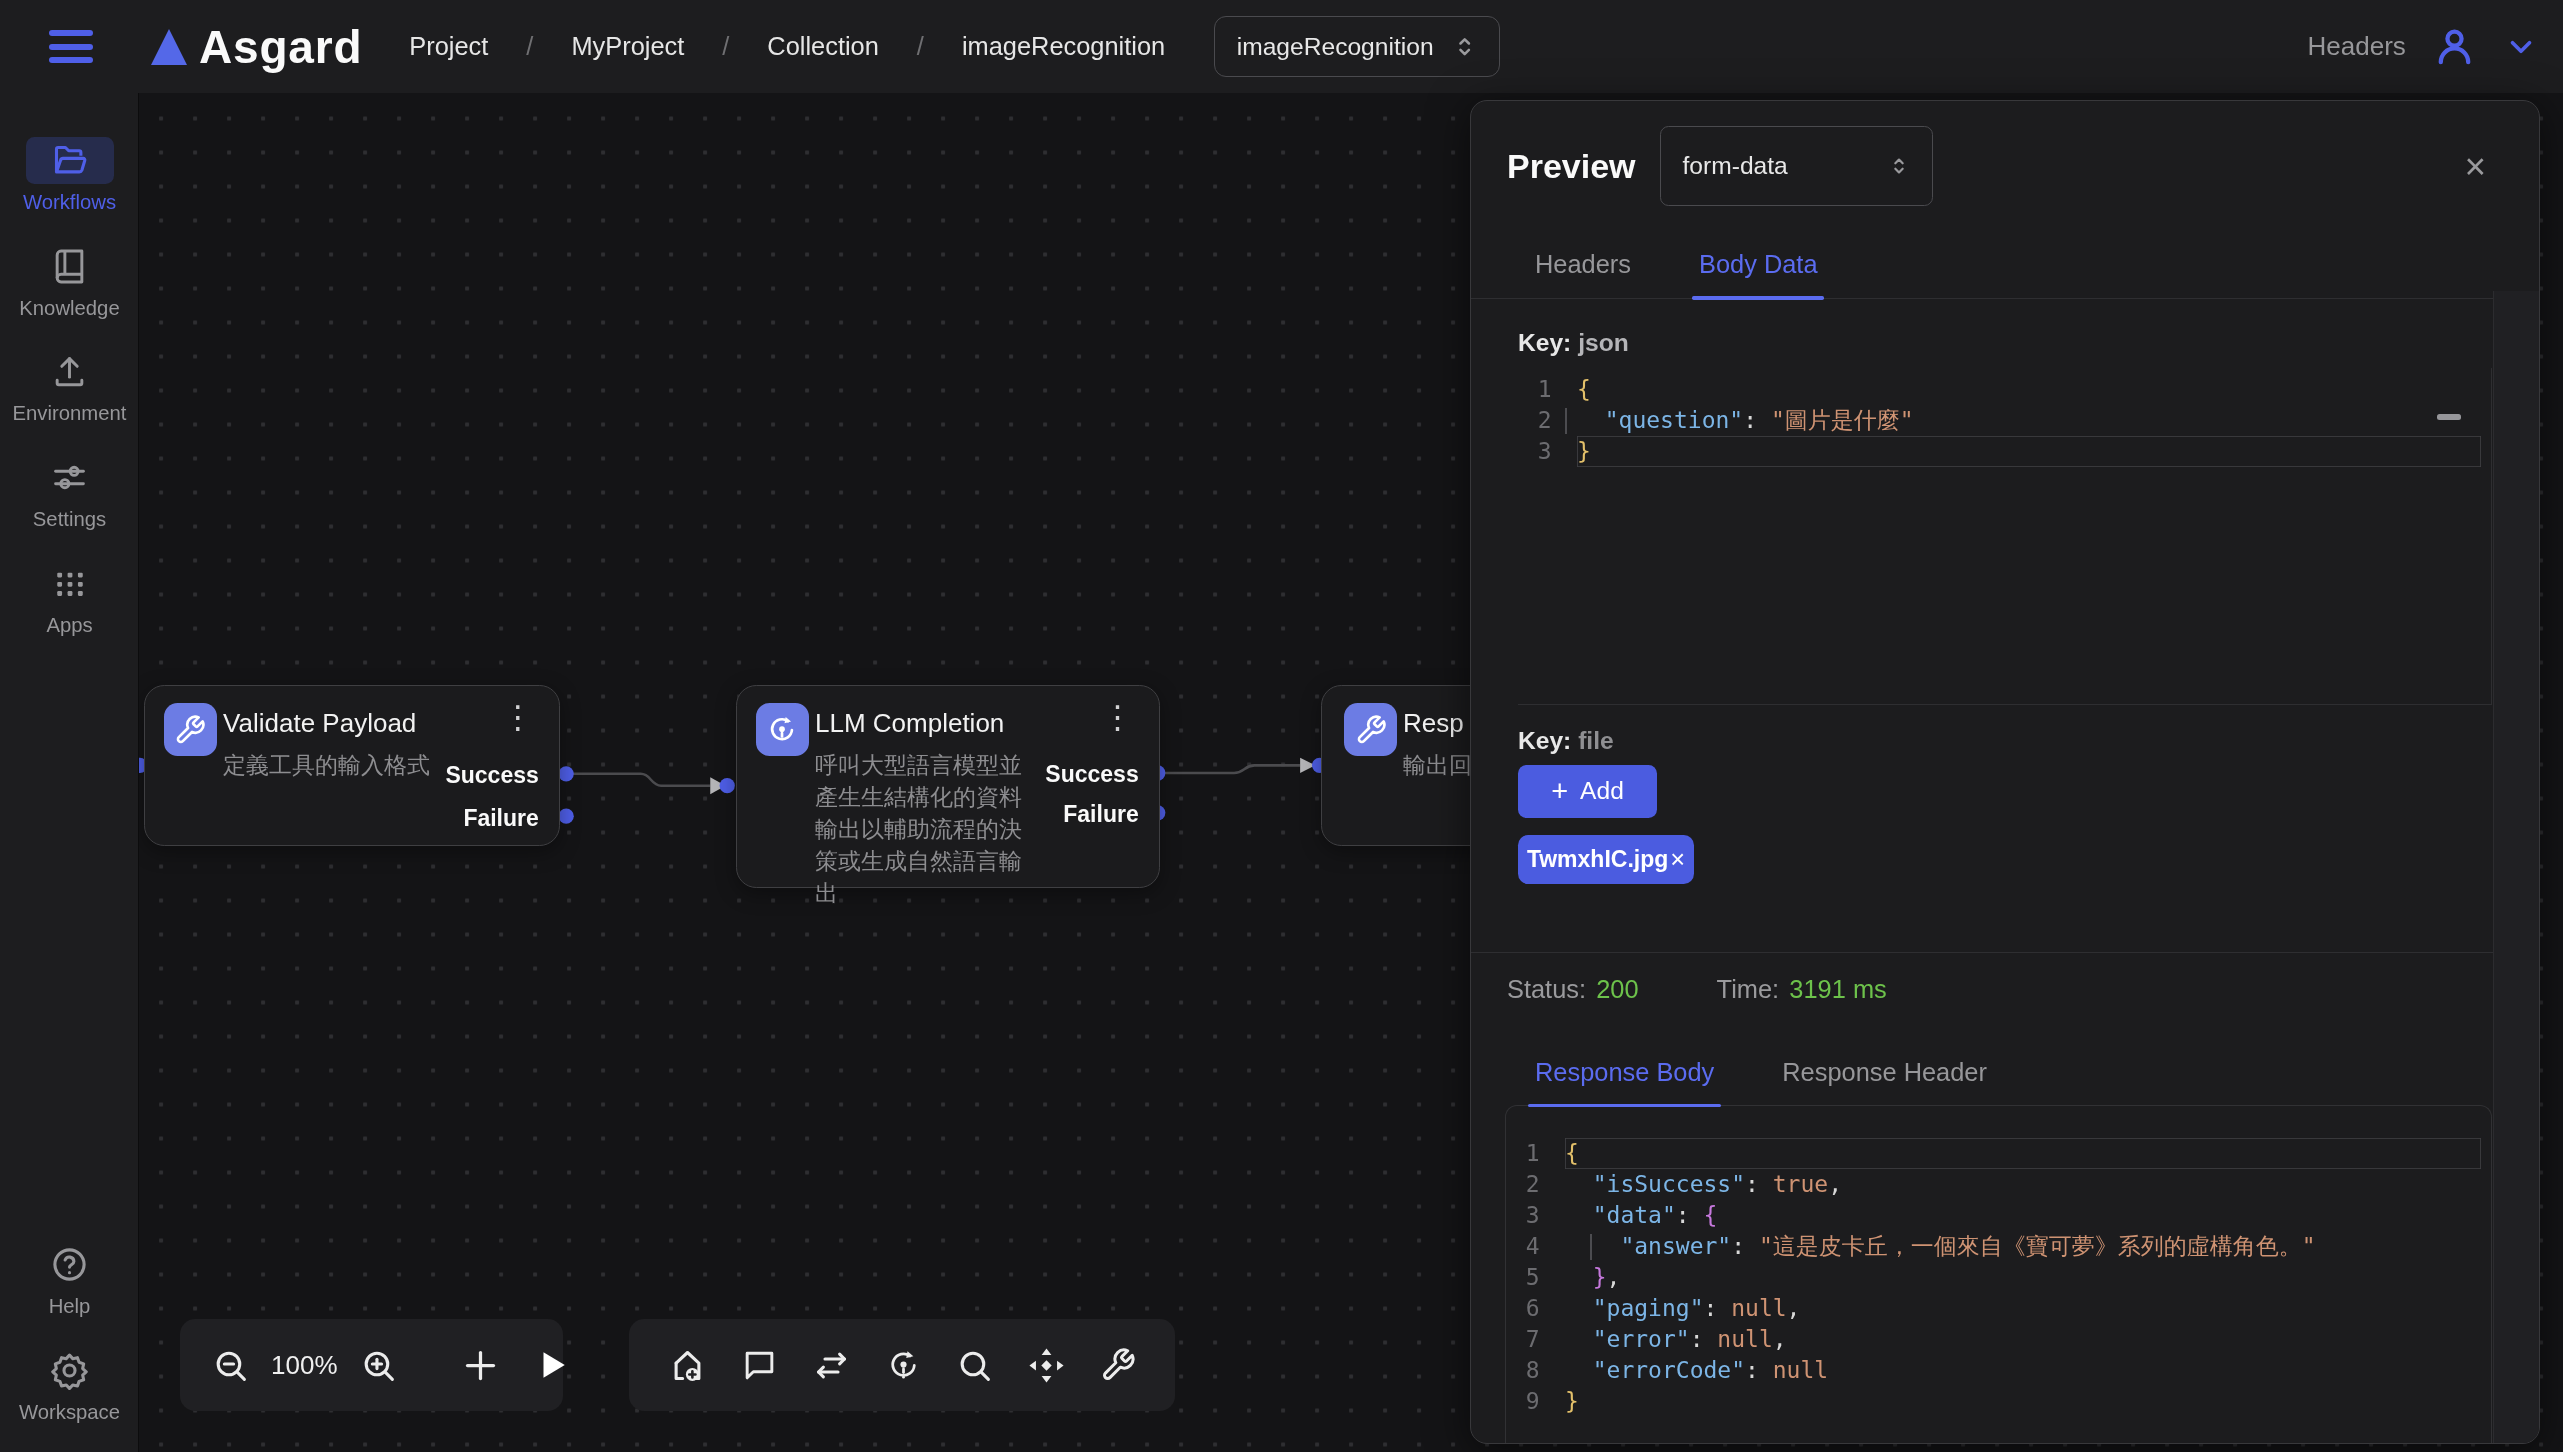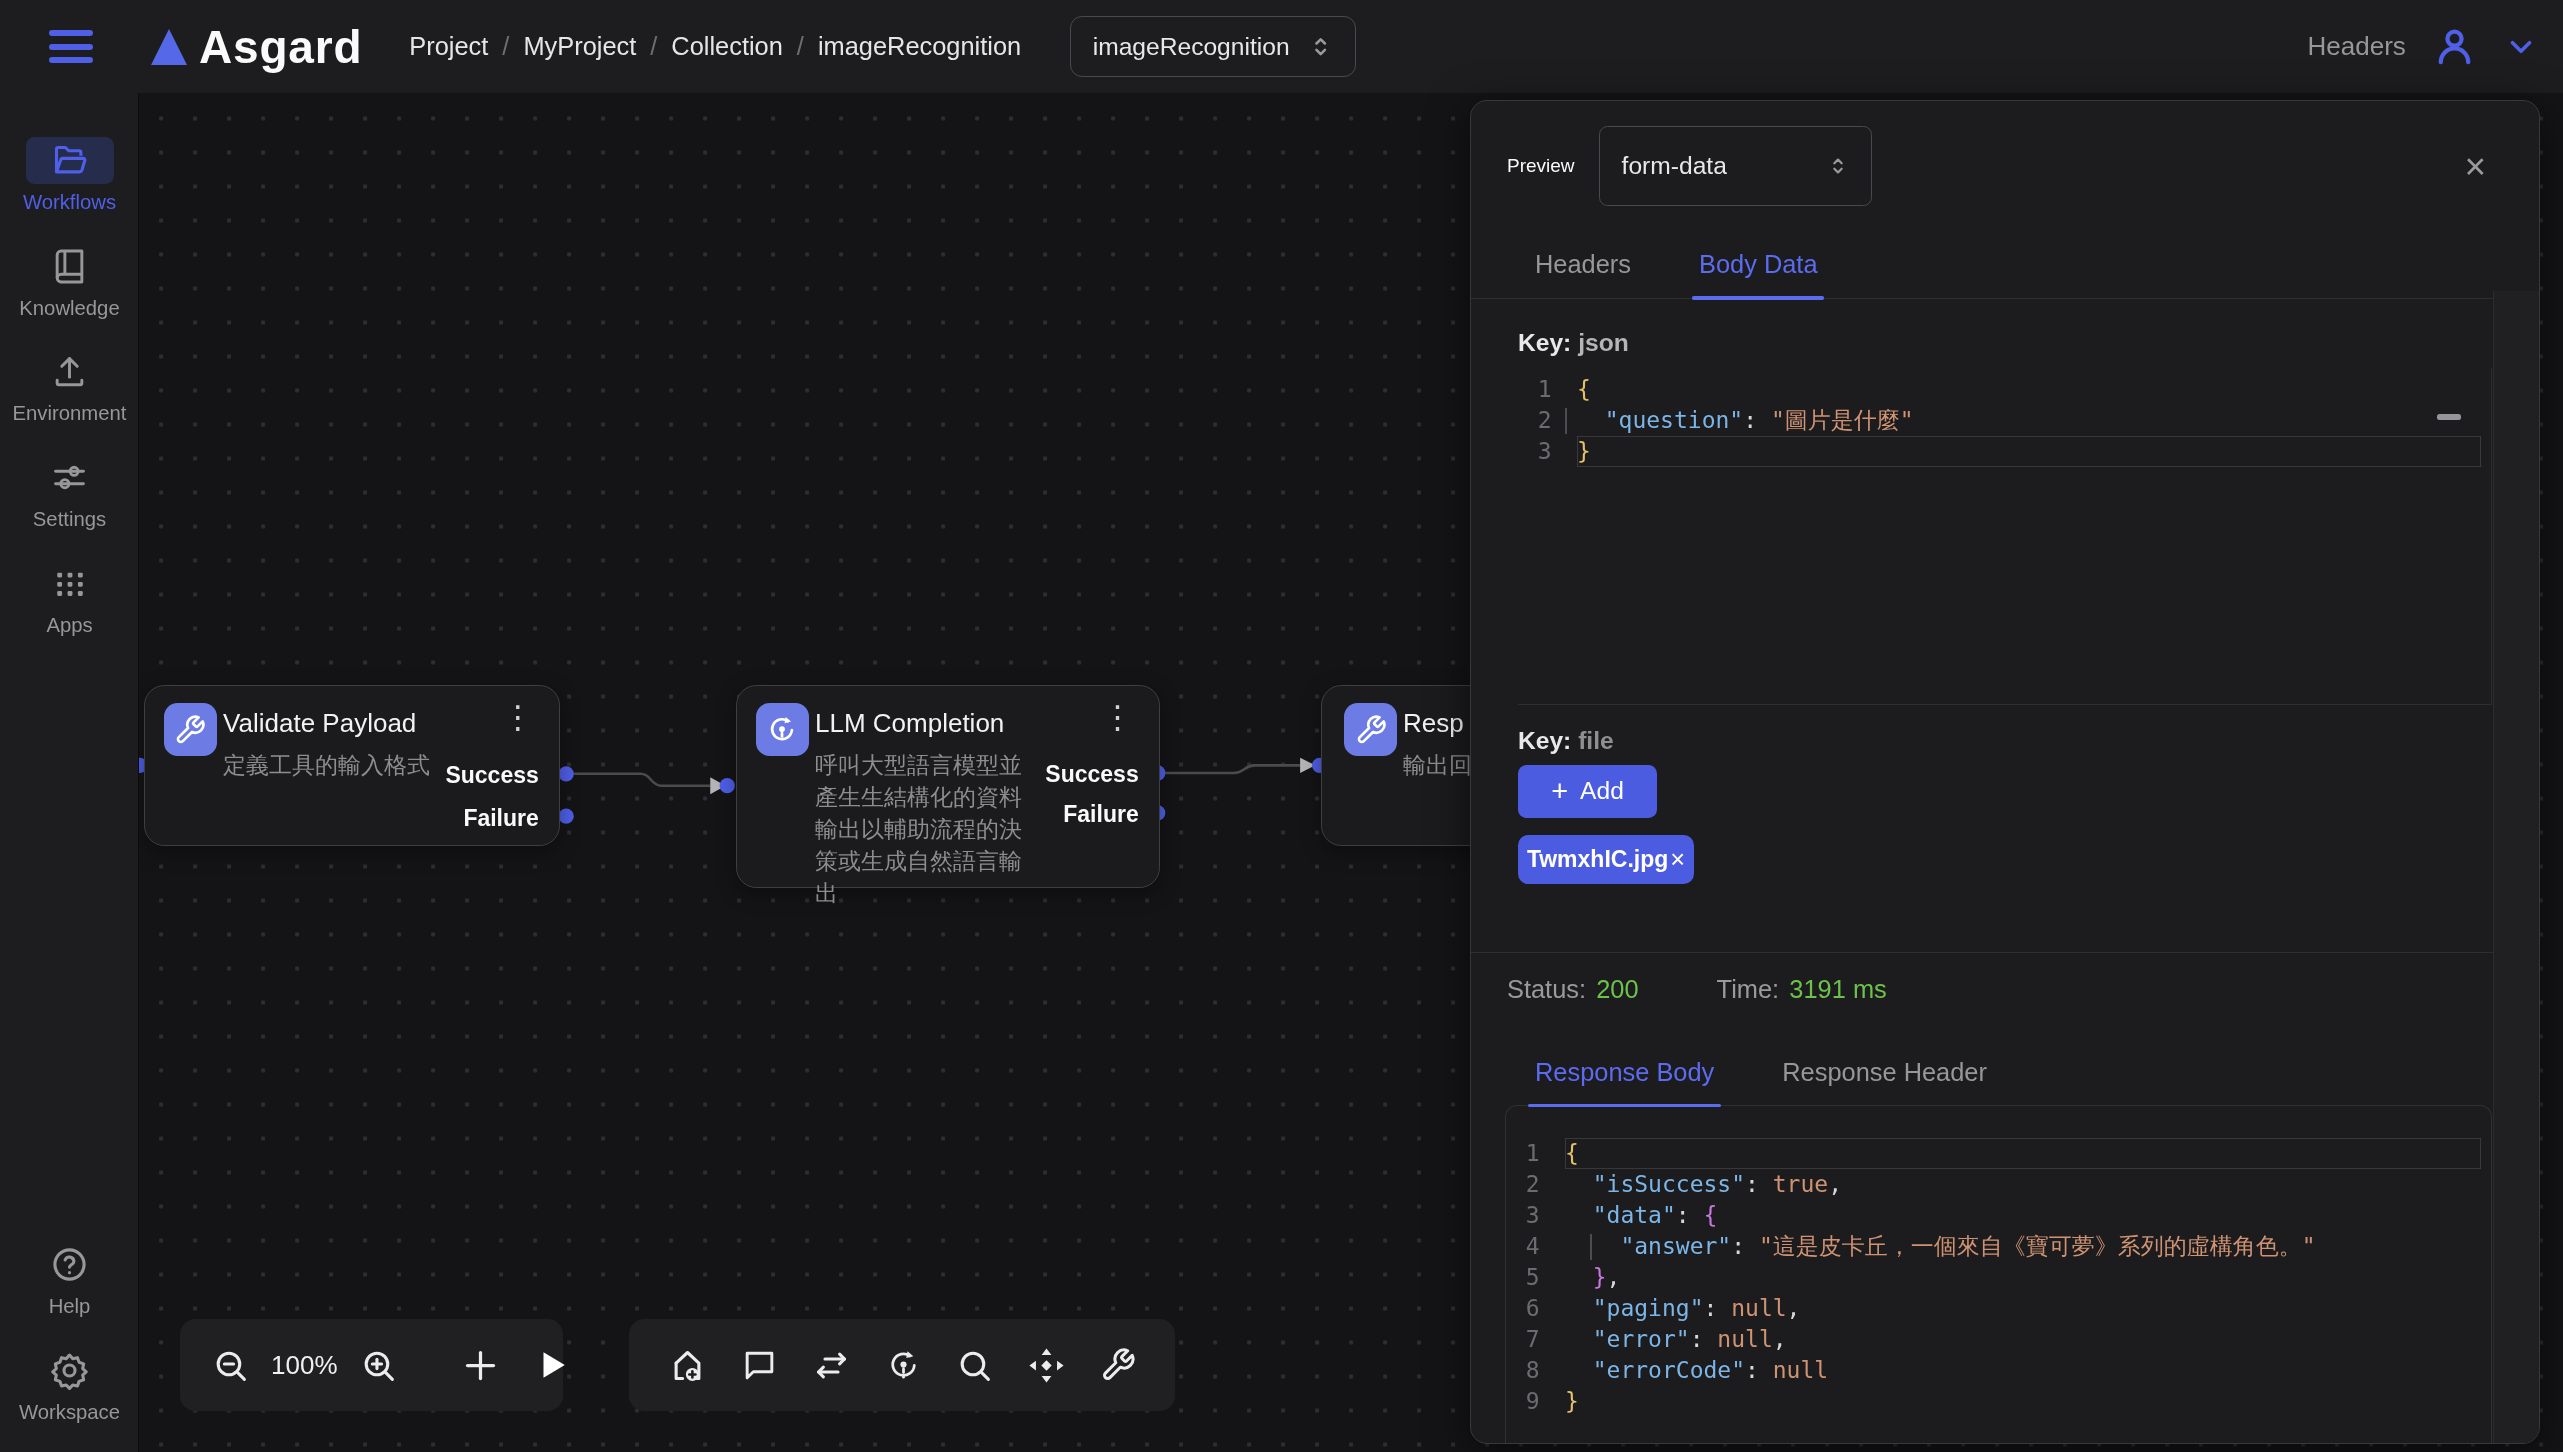--- a/index.html
+++ b/index.html
@@ -7,21 +7,21 @@
               font-family:"Liberation Sans", sans-serif; color:#e8e8e8; }
 
   
   .navbar { position:absolute; left:0; top:0; width:2563px; height:93px; background:#1d1d1f;
             display:flex; align-items:center; z-index:40; }
   .hamburger { margin-left:49px; width:44px; display:flex; flex-direction:column; gap:7.6px; cursor:pointer; }
   .hamburger i { display:block; height:6px; border-radius:3.4px; background:#4f5fe8; }
   .logo-tri { margin-left:58px; width:0; height:0; border-left:18.6px solid transparent;
               border-right:18.6px solid transparent; border-bottom:36px solid #5468e8; }
   .brand { margin-left:12px; font-size:46px; font-weight:700; letter-spacing:0.8px; color:#fafafa; }
-  .breadcrumb { margin-left:47px; display:flex; align-items:center; gap:14px; font-size:25.4px; }
+  .breadcrumb { margin-left:47px; display:flex; align-items:center; gap:38px; font-size:25.4px; }
   .breadcrumb .crumb { color:#e6e6e6; cursor:pointer; }
   .breadcrumb .sep { color:#6f6f72; }
   .nav-select { margin-left:49px; width:286px; height:61px; border:1.7px solid #4a4a4e; border-radius:12px;
                 display:flex; align-items:center; justify-content:center; gap:18.6px; font-size:24.6px; cursor:pointer; }
   .nav-right { margin-left:auto; margin-right:25.4px; display:flex; align-items:center; gap:25.4px; }
   .user-label { color:#97979a; font-size:26px; }
 
   .icon { display:inline-flex; align-items:center; justify-content:center; }
 
   
@@ -59,21 +59,21 @@
   .toolbar { left:629px; top:1319px; width:546px; justify-content:space-around; padding:0 22px; }
   .tbtn { cursor:pointer; display:flex; align-items:center; justify-content:center; }
 
   
   .panel { position:absolute; left:1470px; top:100px; width:1070px; height:1344px; background:#1c1c1e;
            border:1.7px solid #38383b; border-radius:17px; z-index:50; box-shadow:0 8.5px 42px rgba(0,0,0,.55);
            overflow:hidden; }
   .scroll-strip { position:absolute; right:0; top:190px; bottom:0; width:46px; background:#202023;
                   border-left:0.8px solid #2c2c2f; }
   .panel-header { display:flex; align-items:center; padding:25.4px 53px 0 36px; }
-  .panel-title { font-size:19px; font-weight:400; color:#fafafa; }
+  .panel-title { font-size:34px; font-weight:700; color:#fafafa; }
   .type-select { margin-left:24px; width:273px; height:80px; border:1.7px solid #4a4a4e; border-radius:8.5px;
                  display:flex; align-items:center; justify-content:space-between; padding:0 22px;
                  font-size:24.6px; cursor:pointer; }
   .panel-close { margin-left:auto; font-size:37px; color:#9a9a9d; cursor:pointer; line-height:1; }
 
   .tabs { display:flex; gap:68px; padding-left:64px; font-size:25.4px; border-bottom:0.8px solid #2e2e31; margin-top:44px; }
   .tab { position:relative; padding-bottom:18.6px; color:#97979a; cursor:pointer; }
   .tab.active { color:#5b6cf0; }
   .tab.active::after { content:""; position:absolute; left:-6.8px; right:-6.8px; bottom:-1.7px; height:3.4px;
                        border-radius:1.7px; background:#5b6cf0; }

